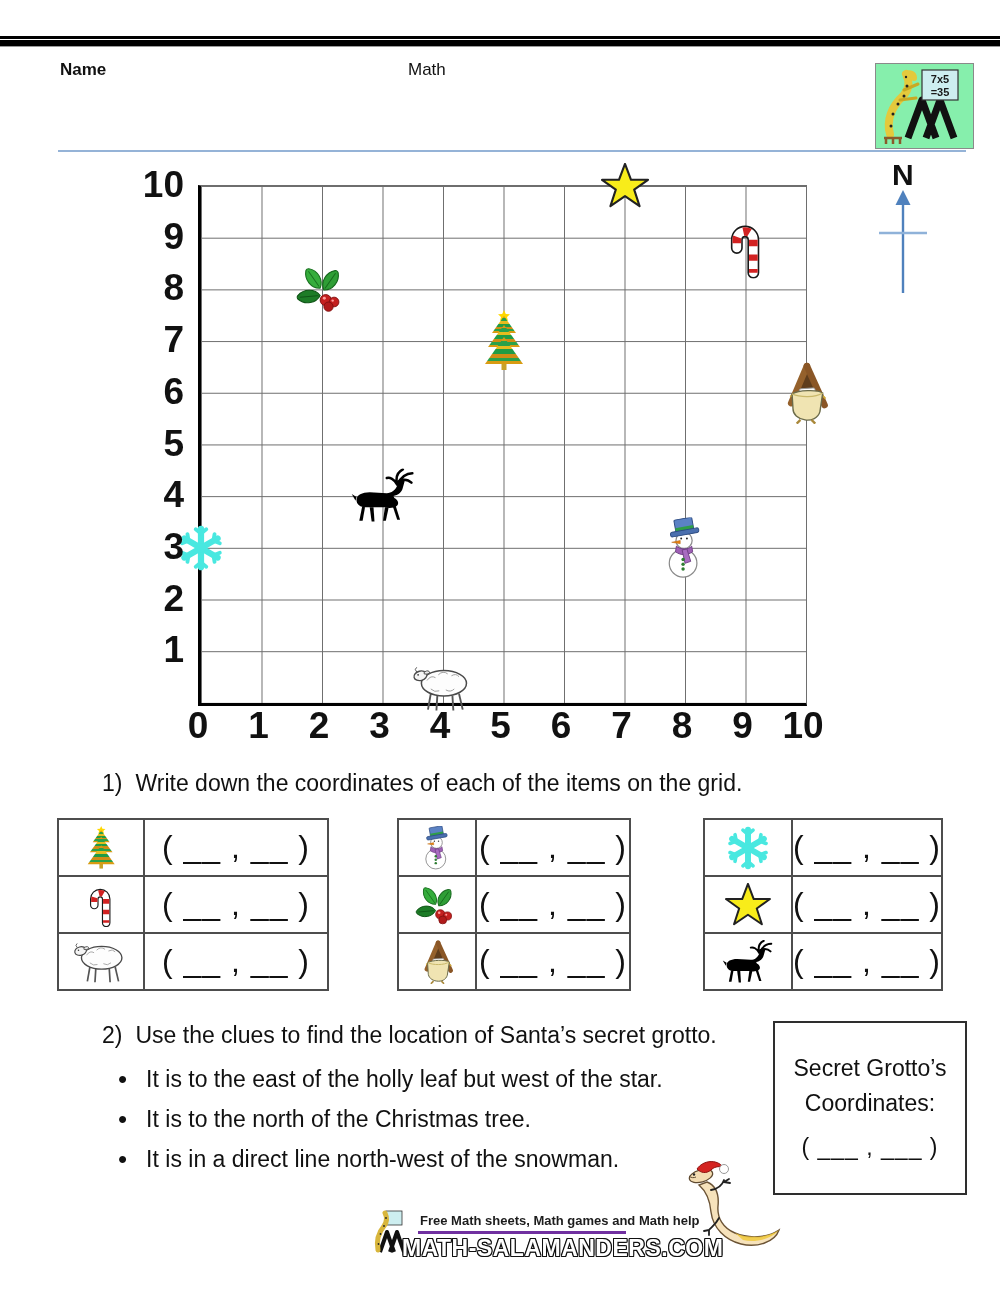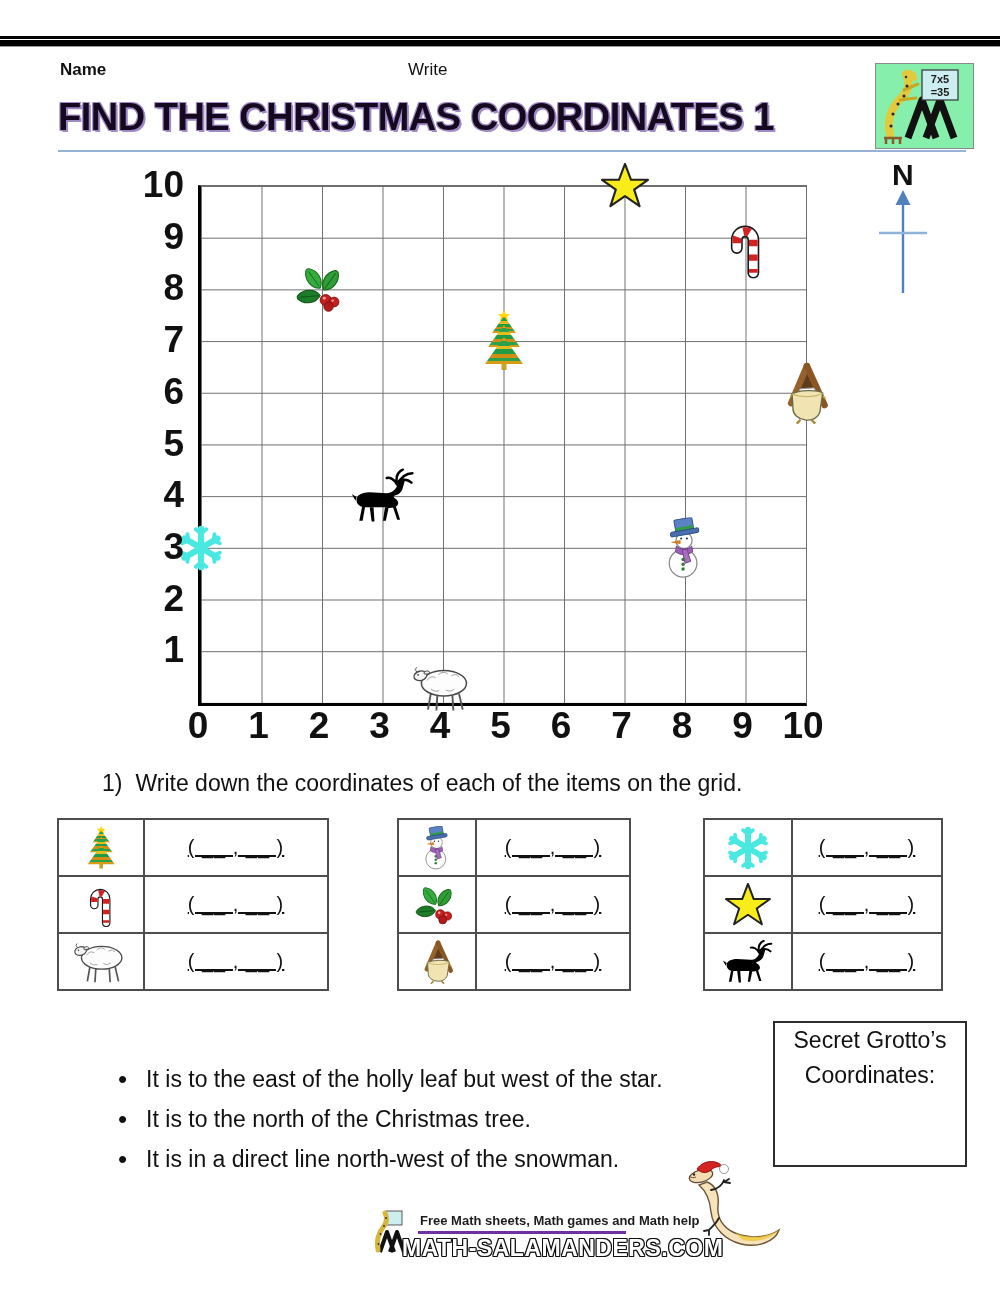--- a/index.html
+++ b/index.html
@@ -47,45 +47,45 @@
   .t1{left:57px;width:268px;}
   .t2{left:397px;width:230px;}
   .t3{left:703px;width:236px;}
   .trow{display:flex;height:55px;}
   .trow + .trow{border-top:2px solid #4d4d4d;}
   .icon-cell{display:flex;align-items:center;justify-content:center;border-right:2px solid #4d4d4d;}
   .t1 .icon-cell{width:84px;}
   .t2 .icon-cell{width:76px;}
   .t3 .icon-cell{width:86px;}
   .icon-cell svg{height:44px;width:auto;display:block;}
-  .value-cell{flex:1;display:flex;align-items:center;justify-content:center;font-size:20px;letter-spacing:1px;text-decoration:underline;}
+  .value-cell{flex:1;display:flex;align-items:center;justify-content:center;font-size:32px;letter-spacing:1px;}
 
   .clues{position:absolute;left:118px;top:1052px;margin:0;padding:0;list-style:none;}
   .clues li{font-size:23px;margin-bottom:13px;line-height:26px;margin-top:13px;}
   .clues li::before{content:"\2022";font-size:26px;margin-right:19px;position:relative;top:1px;}
 
   .grotto-box{position:absolute;left:773px;top:1021px;width:190px;height:142px;border:2px solid #2e2e2e;
-              text-align:center;font-size:23px;line-height:35px;padding-top:0;box-sizing:content-box;}
+              text-align:center;font-size:23px;line-height:35px;padding-top:28px;box-sizing:content-box;}
   .grotto-blank{margin-top:9px;letter-spacing:1px;}
 
   .footer-logo{position:absolute;left:371px;top:1208px;}
   .footer-tagline{position:absolute;left:420px;top:1213px;font-size:13px;font-weight:700;color:#1c1c1c;}
   .footer-rule{position:absolute;left:418px;top:1231px;width:208px;height:3px;background:#7030a0;}
   .footer-site{position:absolute;left:402px;top:1235px;font-size:23px;font-weight:700;letter-spacing:.5px;color:#fff;
                text-shadow:-1px -1px 0 #111,1px -1px 0 #111,-1px 1px 0 #111,1px 1px 0 #111,0 1px 0 #111,0 -1px 0 #111,1px 0 0 #111,-1px 0 0 #111;}
   .santa-salamander{position:absolute;left:683px;top:1156px;}
 </style>
 </head>
 <body>
 
 <div class="page">
 
   <div class="top-bar"></div>
   <div class="name-label">Name</div>
-  <div class="date-label">Write</div>
+  <div class="date-label">Math</div>
 
   <div class="logo-box">
     <svg viewBox="0 0 95 82" width="95" height="82">
       <path d="M32,74 L46,36 L60,74 M50,74 L64,36 L78,74" stroke="#111" stroke-width="7" fill="none" stroke-linejoin="round"></path>
       <rect x="46" y="6" width="36" height="30" fill="#cdeef0" stroke="#333" stroke-width="1.2"></rect>
       <text x="64" y="19" font-size="11" font-weight="bold" text-anchor="middle" fill="#1a1a1a">7x5</text>
       <text x="64" y="32" font-size="11" font-weight="bold" text-anchor="middle" fill="#1a1a1a">=35</text>
       <path d="M14,70 C10,56 16,42 27,32 C33,26 34,18 30,10" stroke="#e3c93c" stroke-width="8" fill="none" stroke-linecap="round"></path>
       <path d="M30,10 C34,8 38,10 38,14" stroke="#e3c93c" stroke-width="6" fill="none" stroke-linecap="round"></path>
       <path d="M28,26 L42,20 M24,36 L40,34" stroke="#caa823" stroke-width="3" stroke-linecap="round"></path>
@@ -94,21 +94,20 @@
           <circle cx="17" cy="50" r="1.5"></circle>
           <circle cx="22" cy="40" r="1.5"></circle>
         <circle cx="28" cy="32" r="1.5"></circle>
           <circle cx="31" cy="22" r="1.5"></circle>
           <circle cx="30" cy="13" r="1.2"></circle>
       </g>
       <path d="M8,74 L26,74 M10,74 L10,80 M24,74 L24,80 M17,74 L17,80" stroke="#8a5a2b" stroke-width="2.5"></path>
     </svg>
   </div>
 
-  <h1 class="title">FIND THE CHRISTMAS COORDINATES 1</h1>
   <div class="title-rule"></div>
 
   <div class="grid">
       <div class="grid-item snowflake" style="left: 0%; top: 70%;">
         <svg viewBox="0 0 48 48" width="46" height="46">
     <g stroke="#49e8e0" stroke-linecap="round">
       <g>
               <line x1="24" y1="24" x2="24" y2="4" stroke-width="6.5"></line>
               <line x1="24" y1="9" x2="18.5" y2="4.5" stroke-width="4"></line>
               <line x1="24" y1="9" x2="29.5" y2="4.5" stroke-width="4"></line>
@@ -488,30 +487,34 @@
     <path d="M24,41 L26,56 L29,56 L28,41 Z" fill="#000"></path>
     <path d="M40,41 L38,55 L41,55 L44,41 Z" fill="#000"></path>
     <path d="M48,39 L53,54 L56,54 L51,38 Z" fill="#000"></path>
     <path d="M10,30 L5,27 L9,34 Z" fill="#000"></path>
   </svg>
         </div>
         <div class="value-cell">( __ , __ )</div>
       </div>
     </div>
 
+  <div class="q-line q2">
+    <span class="q-num">2)</span><span>Use the clues to find the location of Santa’s secret grotto.</span>
+  </div>
 
   <ul class="clues">
       <li>It is to the east of the holly leaf but west of the star.</li>
       <li>It is to the north of the Christmas tree.</li>
       <li>It is in a direct line north-west of the snowman.</li>
     </ul>
 
   <div class="grotto-box">
     <div>Secret Grotto’s</div>
     <div>Coordinates:</div>
+    <div class="grotto-blank">( ___ , ___ )</div>
   </div>
 
   <svg class="footer-logo" viewBox="0 0 38 50" width="38" height="50">
     <path d="M9,44 L16,24 L23,44 M19,44 L26,24 L33,44" stroke="#111" stroke-width="4" fill="none" stroke-linejoin="round"></path>
     <rect x="15" y="3" width="16" height="14" fill="#cdeef0" stroke="#333" stroke-width=".8"></rect>
     <path d="M7,42 C5,32 8,24 13,18 C16,14 16,9 14,5" stroke="#d8b63c" stroke-width="5" fill="none" stroke-linecap="round"></path>
     <g fill="#222">
         <circle cx="7.5" cy="36" r=".9"></circle>
         <circle cx="9.5" cy="26" r=".9"></circle>
         <circle cx="13" cy="18" r=".9"></circle>

